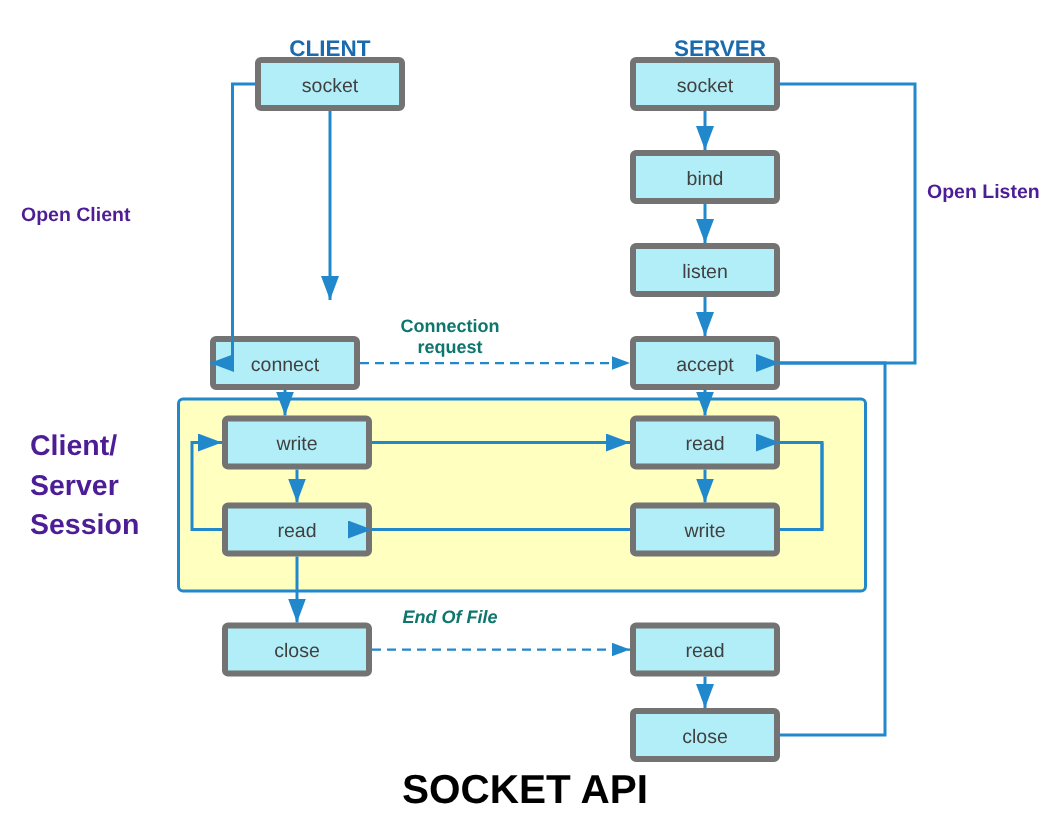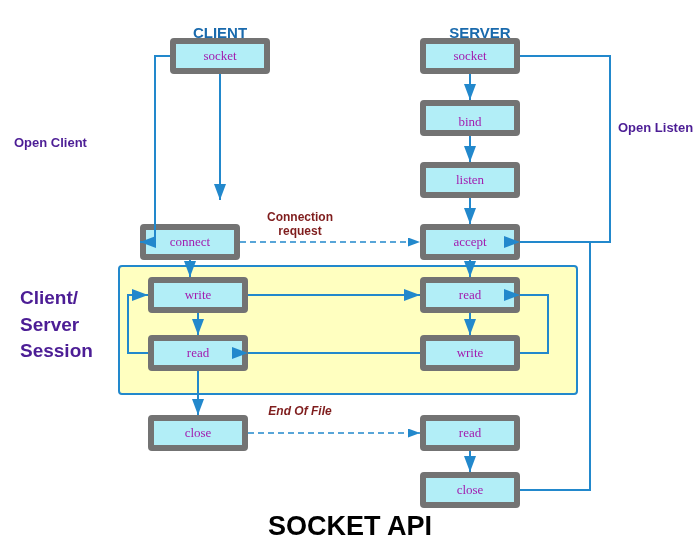--- a/index.html
+++ b/index.html
@@ -40,28 +40,28 @@
       text-align: center;
       margin-top: 12px;
     }
     .col-client { left: 160px; width: 120px; }
     .col-server  { left: 420px; width: 120px; }
 
     
     .box {
       position: absolute;
       background: #b2eef7;
-      border: 6px solid #737373;
+      border: 4px solid #737373;
       border-radius: 4px;
       display: flex;
       align-items: center;
       justify-content: center;
       font-size: 13px;
-      color: #a21caf;
-      font-family: Liberation Serif, serif;
+      color: #404040;
+      font-family: Liberation Sans, sans-serif;
     }
 
     
     .session-area {
       position: absolute;
       background: #ffffc0;
       border: 2px solid #2288cc;
       border-radius: 4px;
     }
 
@@ -80,21 +80,21 @@
       left: 0;
       width: 700px;
       height: 550px;
       pointer-events: none;
     }
 
     
     .dashed-label {
       position: absolute;
       font-size: 12px;
-      color: #7f1d1d;
+      color: #0f766e;
       font-weight: bold;
       text-align: center;
     }
   </style>
 </head>
 <body>
 
 <div class="diagram-container">
 
   <div class="col-header col-client">CLIENT</div>
@@ -111,21 +111,21 @@
   <div class="label" style="left:618px; top:120px; font-size:13px;">Open Listen</div>
 
   <div class="box" style="left:170px; top:38px; width:100px; height:36px;">
     <span>socket</span>
   </div>
 
   <div class="box" style="left:420px; top:38px; width:100px; height:36px;">
     <span>socket</span>
   </div>
 
-  <div class="box" style="left:420px; top:100px; width:100px; height:36px;align-items:flex-end;">
+  <div class="box" style="left:420px; top:100px; width:100px; height:36px;">
     <span>bind</span>
   </div>
 
   <div class="box" style="left:420px; top:162px; width:100px; height:36px;">
     <span>listen</span>
   </div>
 
   <div class="box" style="left:140px; top:224px; width:100px; height:36px;">
     <span>connect</span>
   </div>

